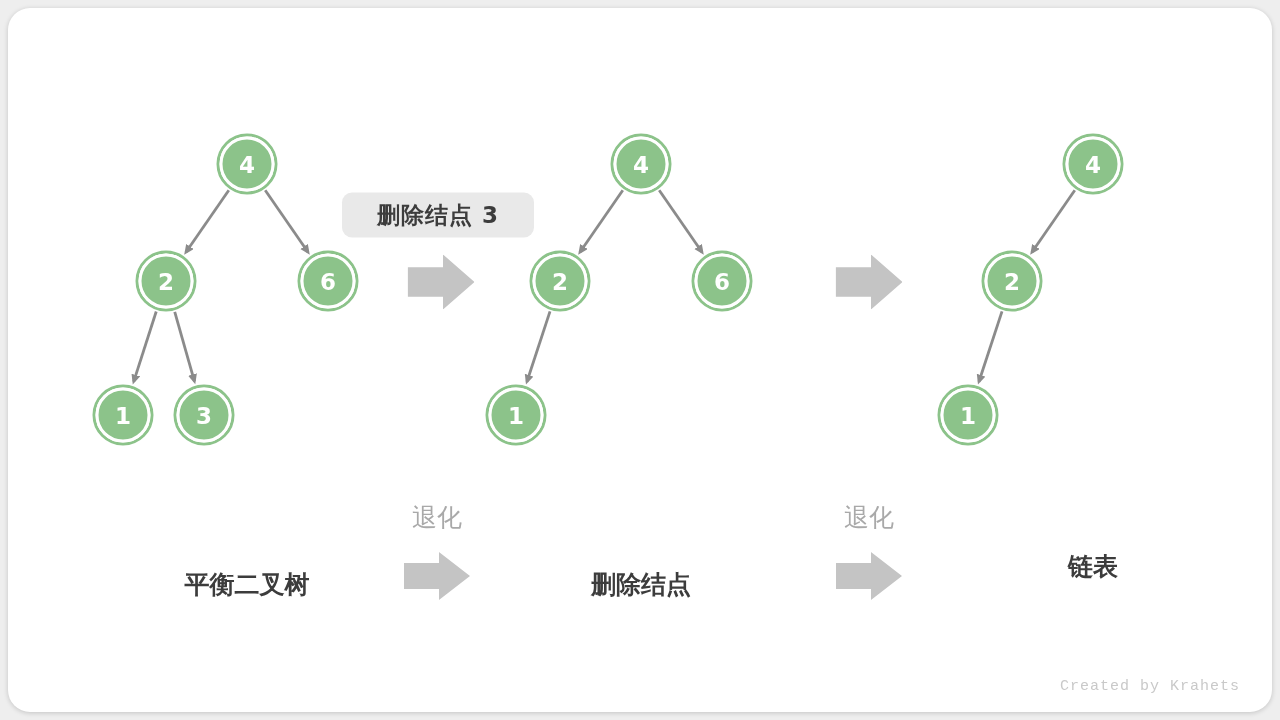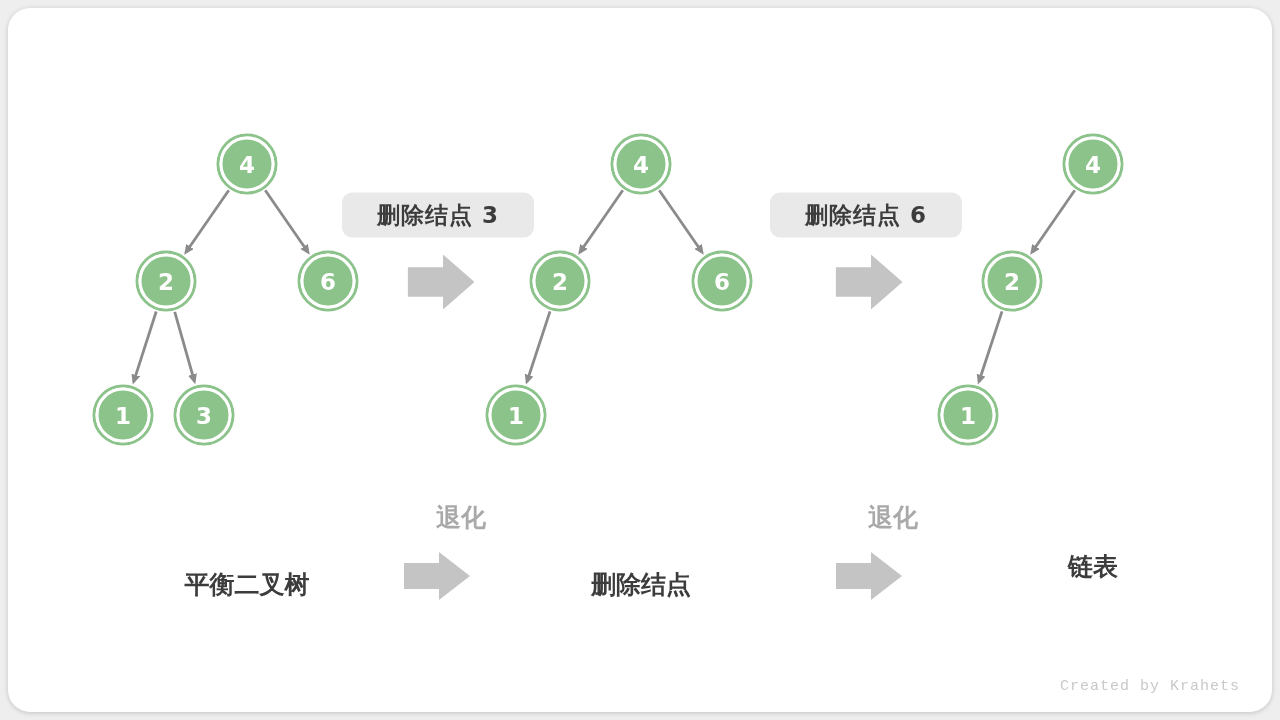--- a/index.html
+++ b/index.html
@@ -32,22 +32,22 @@
   .arrow-lg { width: 67px; height: 55px; }
   .arrow-sm { width: 66px; height: 48px; }
 
   .tree-label {
     position: absolute; transform: translate(-50%, -50%);
     font-size: 25px; font-weight: bold;
     color: var(--dark-text, #3C3C3C); white-space: nowrap; margin-top: 8px;
   }
   .degrade-label {
     position: absolute; transform: translate(-50%, -50%);
-    font-size: 25px; font-weight: bold;
-    color: var(--muted-text, #AAAAAA); white-space: nowrap; margin-left: 24px;
+    font-size: 25px; font-weight: normal;
+    color: var(--muted-text, #AAAAAA); white-space: nowrap;
   }
   .watermark {
     position: absolute; right: 40px; bottom: 25px;
     font-family: Liberation Mono, monospace;
     font-size: 15px; color: var(--watermark-text, #C9C9C9);
     letter-spacing: 1px;
   }
 </style>
 </head>
 <body style="background: rgb(238, 238, 238);">
@@ -133,21 +133,20 @@
         </g>
         <g>
           <circle cx="968" cy="415" r="29" fill="none" stroke="#8CC38A" stroke-width="3"></circle>
           <circle cx="968" cy="415" r="26" fill="#8CC38A" stroke="#FFFFFF" stroke-width="3"></circle>
           <text x="968" y="415" fill="#FFFFFF" font-size="23" font-weight="bold" text-anchor="middle" dominant-baseline="central" dy="0.06em" font-family="&quot;DejaVu Sans&quot;, &quot;Liberation Sans&quot;, sans-serif">1</text>
         </g>
       </g>
     </svg>
 
   <div class="badge" style="left: 438px; top: 215px;">删除结点 3</div>
-  <div class="badge" style="left: 866px; top: 215px;">删除结点 6</div>
 
   <div class="block-arrow arrow-lg" style="left: 441px; top: 282px;"></div>
   <div class="block-arrow arrow-lg" style="left: 869px; top: 282px;"></div>
 
   <div class="degrade-label" style="left: 437px; top: 517px;">退化</div>
   <div class="degrade-label" style="left: 869px; top: 517px;">退化</div>
 
   <div class="block-arrow arrow-sm" style="left: 437px; top: 576px;"></div>
   <div class="block-arrow arrow-sm" style="left: 869px; top: 576px;"></div>
 

